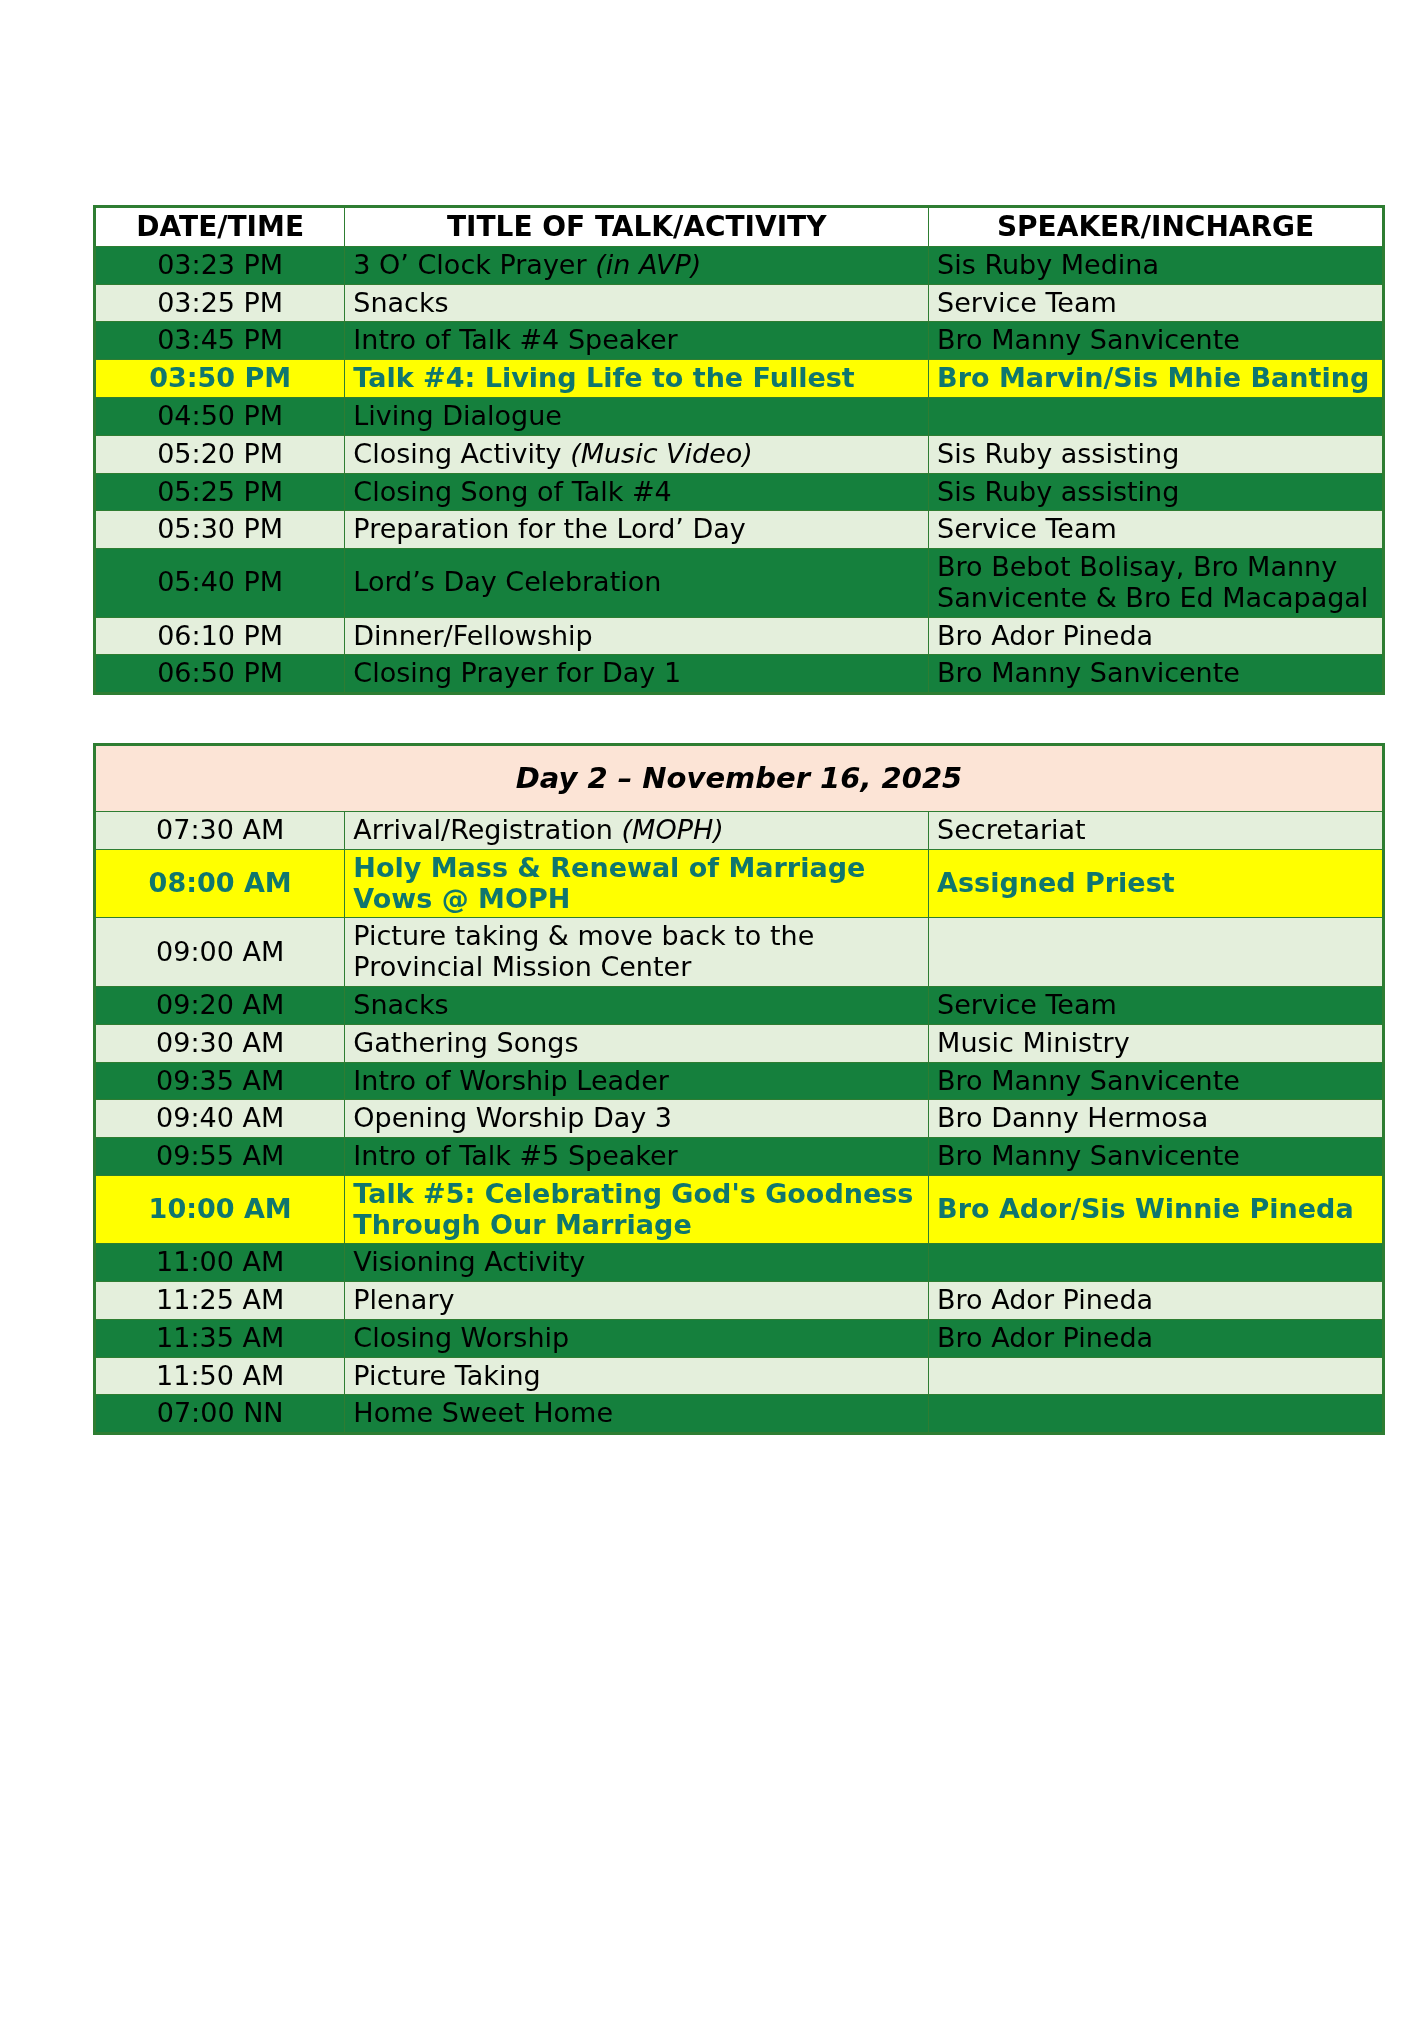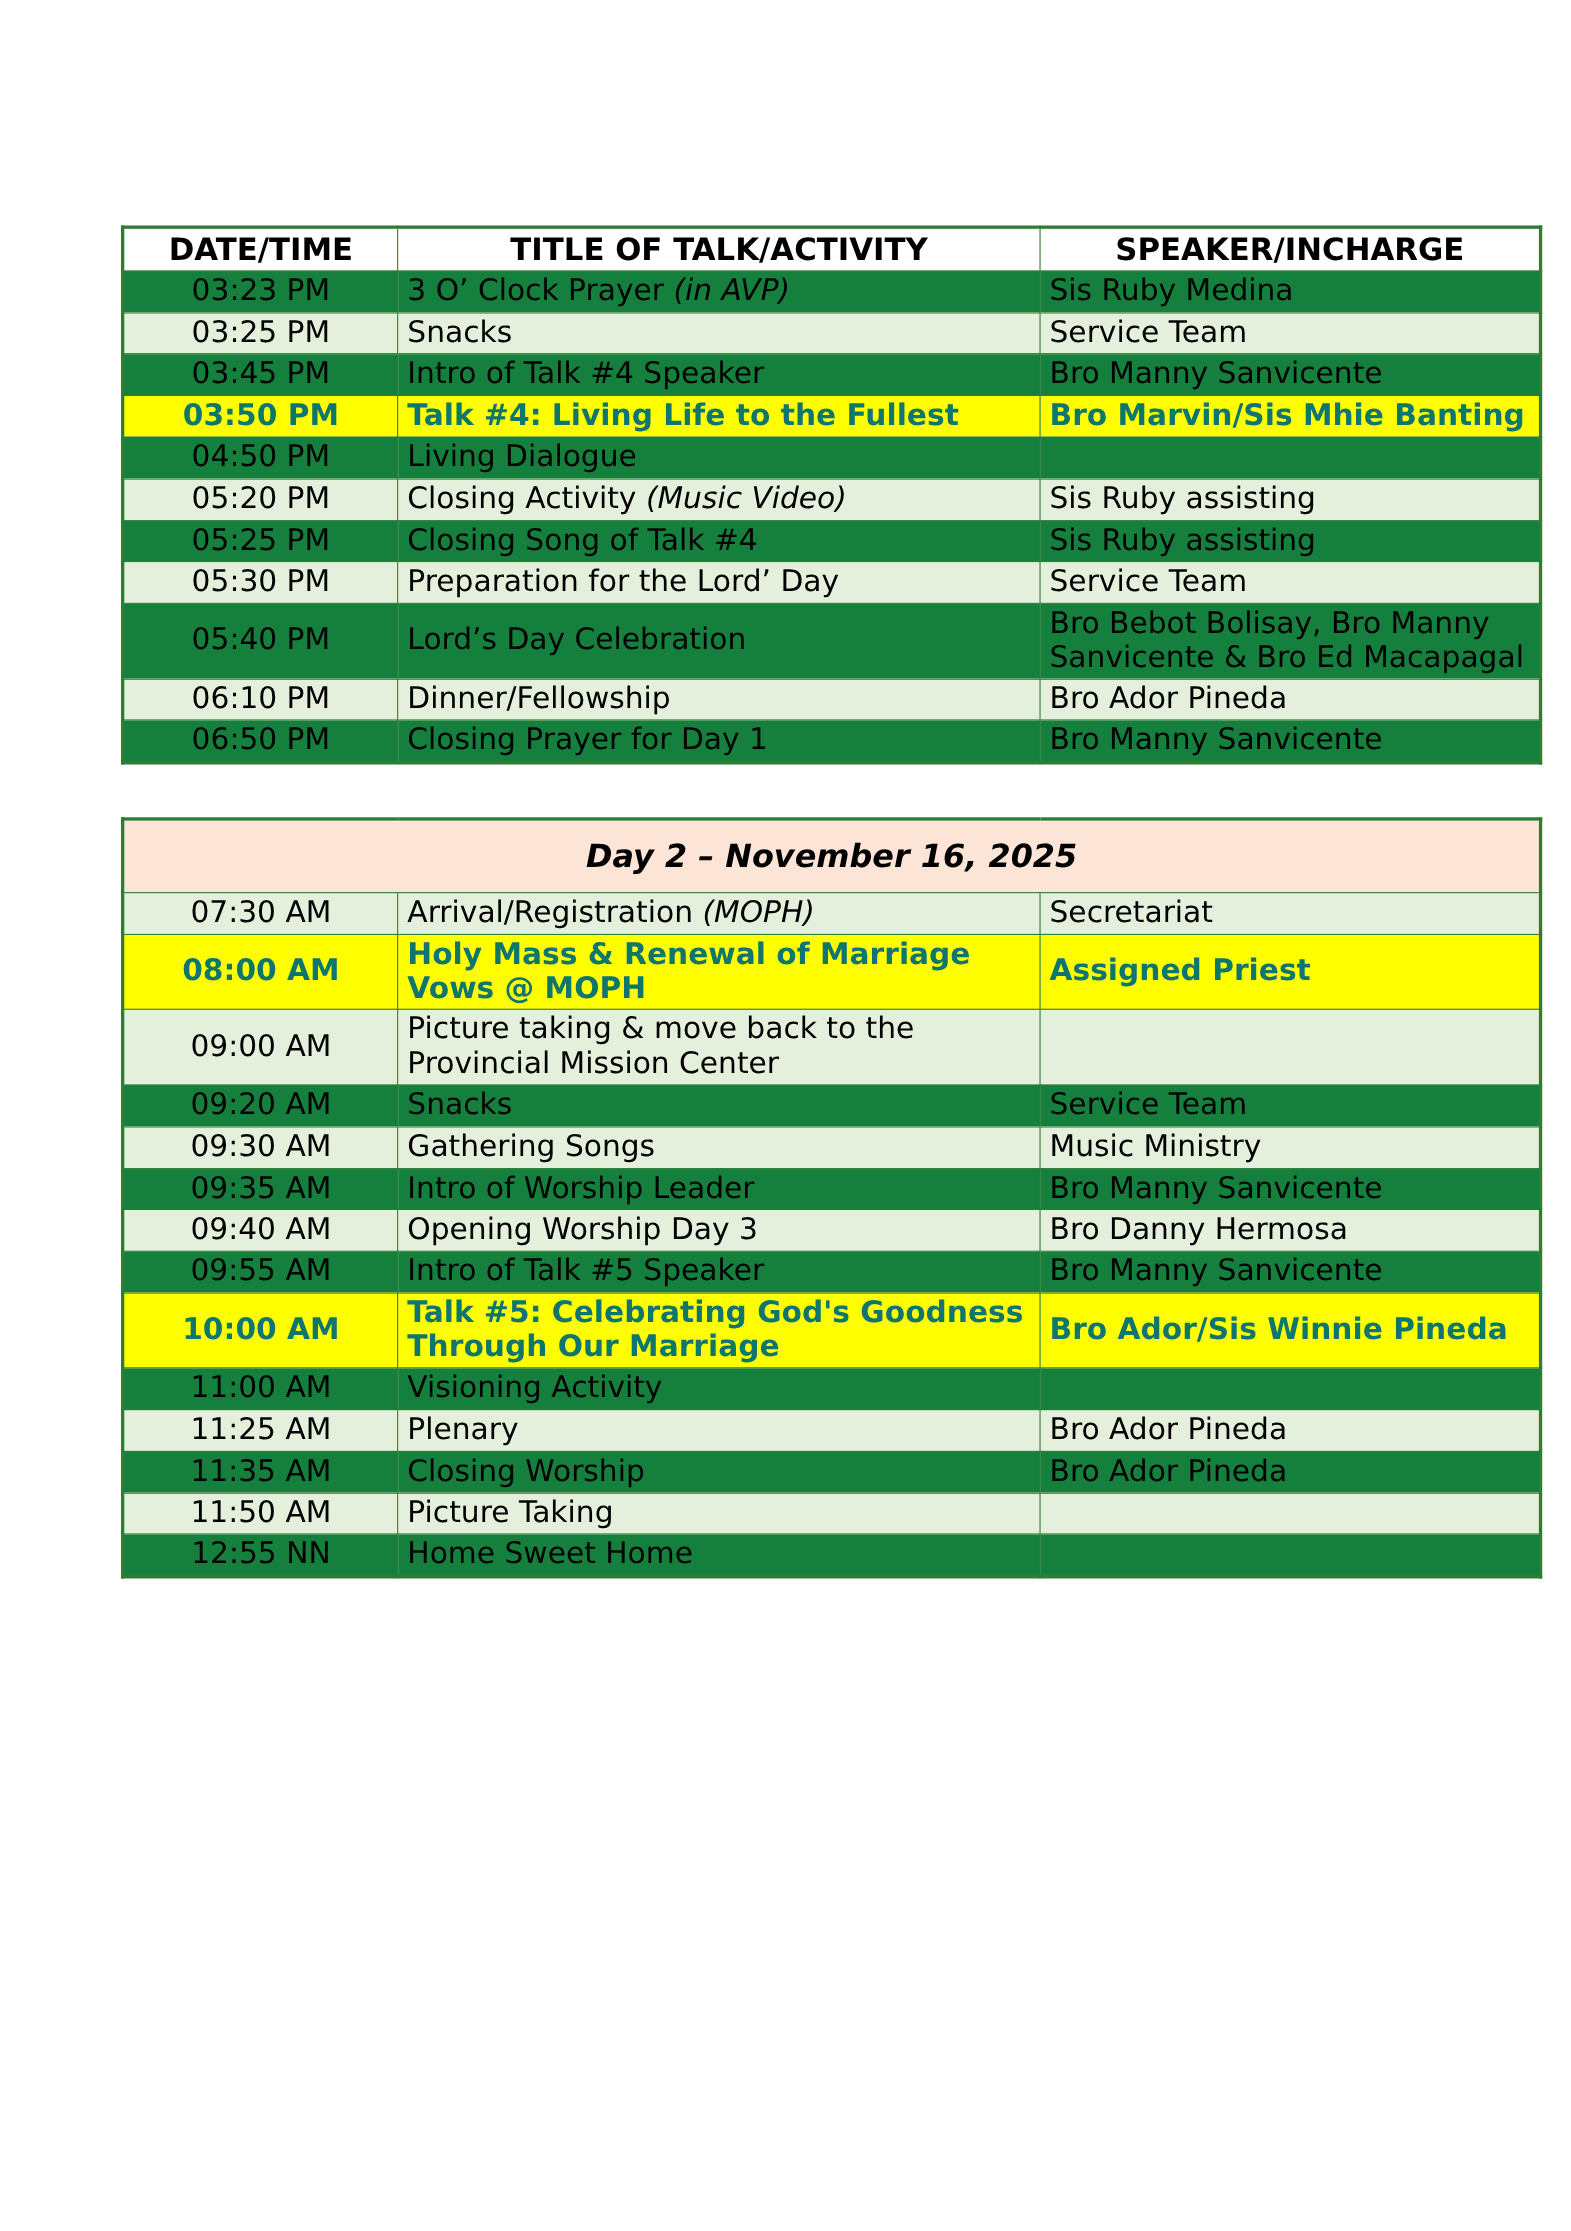--- a/index.html
+++ b/index.html
@@ -9,21 +9,21 @@
   }
   body {
     width: 1428px;
     height: 2028px;
     font-family: "DejaVu Sans", sans-serif;
     color: #000000;
     position: relative;
   }
   .page {
     position: absolute;
-    left: 110px;
+    left: 93px;
     top: 205px;
     width: 1292px;
   }
   table {
     border-collapse: collapse;
     width: 100%;
     table-layout: fixed;
   }
   table.sched {
     border: 3px solid #2e7d32;
@@ -233,20 +233,20 @@
           <td class="time-cell">11:35 AM</td>
           <td>Closing Worship</td>
           <td>Bro Ador Pineda</td>
         </tr>
         <tr class="shade">
           <td class="time-cell">11:50 AM</td>
           <td>Picture Taking</td>
           <td></td>
         </tr>
         <tr class="plain">
-          <td class="time-cell">12:55 NN</td>
+          <td class="time-cell">07:00 NN</td>
           <td>Home Sweet Home</td>
           <td></td>
         </tr>
       </tbody>
   </table>
 
 </div>
 
 </body></html>

